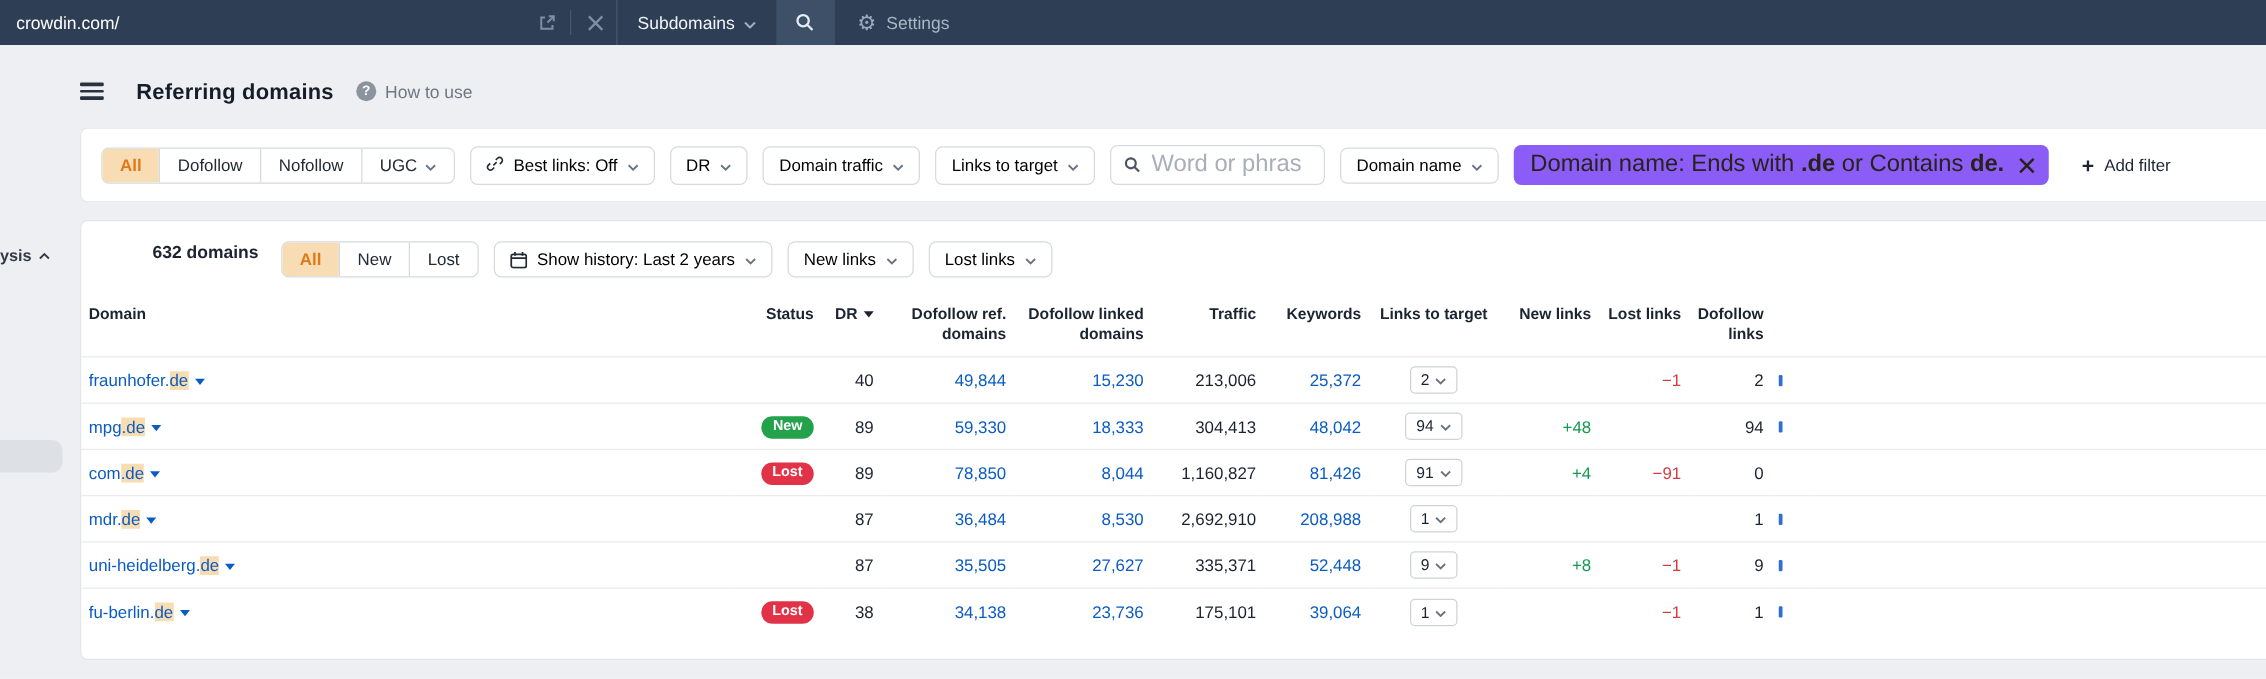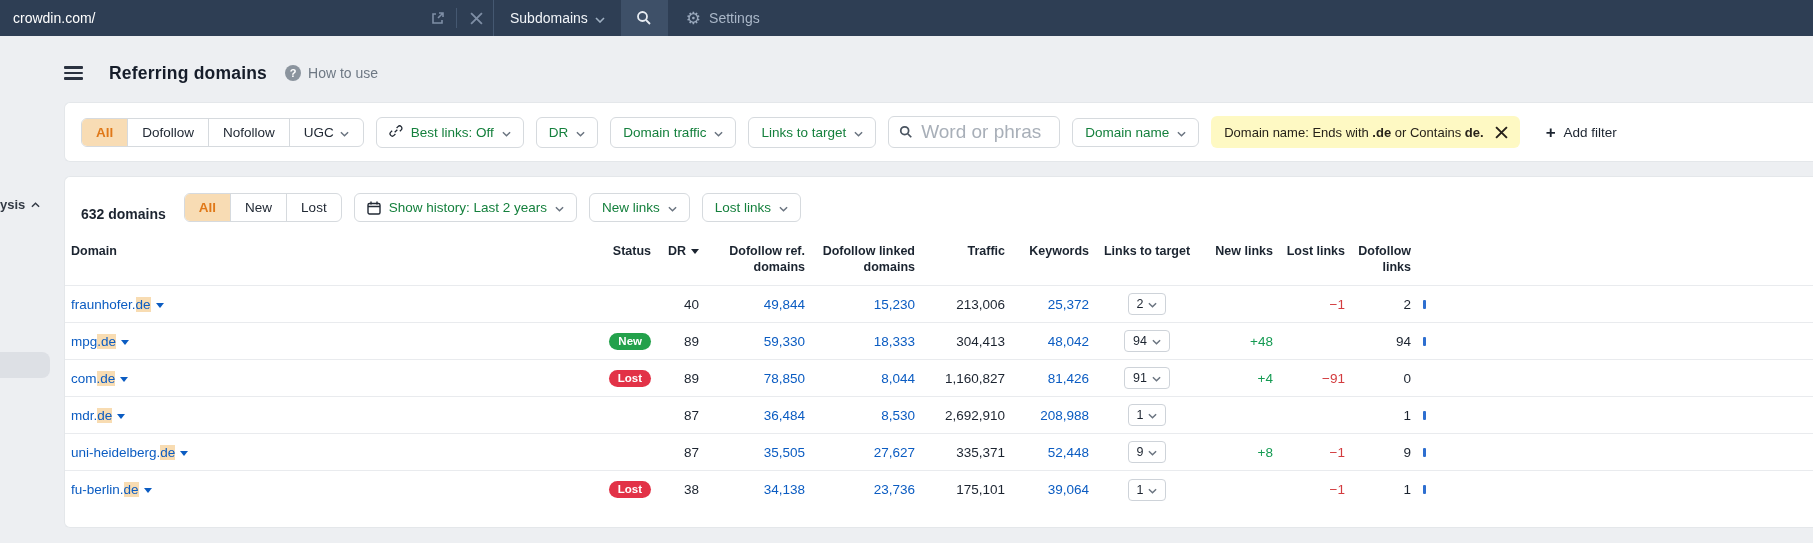--- a/index.html
+++ b/index.html
@@ -29,38 +29,38 @@
   .filter-card { margin-top:12px; padding:13px 16px; display:flex; align-items:center; gap:12px; border-right:none; border-radius:6px 0 0 6px; }
   .table-card { margin-top:14px; padding:16px 0 0 0; border-right:none; border-radius:6px 0 0 6px; height:352px; }
 
   
   .seg { display:inline-flex; border:1px solid #d6dade; border-radius:6px; overflow:hidden; background:#fff; flex:0 0 auto; }
   .seg-item { display:flex; align-items:center; gap:6px; padding:6px 14px; font-size:13.5px; color:#222a35; border-left:1px solid #d6dade; cursor:pointer; white-space:nowrap; }
   .seg-item:first-child { border-left:none; }
   .seg-item.sel { background:#f8dcb4; color:#e07818; font-weight:bold; }
 
   
-  .btn { display:inline-flex; align-items:center; gap:8px; padding:6px 12px; border:1px solid #d6dade; border-radius:6px; background:#fff; font-size:13.5px; color:#15803d; cursor:pointer; white-space:nowrap; flex:0 0 auto; }
+  .btn { display:inline-flex; align-items:center; gap:8px; padding:6px 12px; border:1px solid #d6dade; border-radius:6px; background:#fff; font-size:13.5px; color:#000000; cursor:pointer; white-space:nowrap; flex:0 0 auto; }
   .chev { display:inline-block; }
 
   
   .search-box { display:inline-flex; align-items:center; gap:8px; border:1px solid #d6dade; border-radius:6px; background:#fff; padding:0 10px; height:32px; width:172px; flex:0 0 auto; }
   .search-box input { border:none; outline:none; font-size:19px; width:120px; font-family:"Liberation Sans",sans-serif; color:#222a35; }
   .search-box input::placeholder { color:#a8afb8; }
 
   
-  .chip { display:inline-flex; align-items:center; background:#fef9c3; border-radius:6px; padding:0 0 0 13px; height:32px; font-size:13px; color:#27221a; flex:0 0 auto; }
+  .chip { display:inline-flex; align-items:center; background:#8b5cf6; border-radius:6px; padding:0 0 0 13px; height:32px; font-size:19px; color:#27221a; flex:0 0 auto; }
   .chip b { font-weight:bold; }
   .chip-x { display:flex; align-items:center; justify-content:center; width:36px; height:32px; cursor:pointer; }
 
   .add-filter { display:inline-flex; align-items:center; gap:8px; font-size:13.5px; color:#1c2430; cursor:pointer; margin-left:14px; white-space:nowrap; }
   .plus { font-size:17px; font-weight:bold; line-height:1; }
 
   
-  .toolbar { display:flex; align-items:flex-end; gap:12px; padding:0 16px; }
+  .toolbar { display:flex; align-items:flex-start; gap:12px; padding:0 16px;margin-left:41px; }
   .count { font-size:14px; font-weight:bold; margin-right:6px; white-space:nowrap; }
 
   
   table { border-collapse:collapse; table-layout:fixed; width:1760px; margin-top:14px; }
   th { font-size:12.5px; font-weight:bold; color:#1b2430; padding:8px 6px 10px 6px; vertical-align:top; white-space:pre-line; line-height:1.25; }
   td { font-size:13.5px; padding:0 6px; height:37px; }
   tbody tr { border-top:1px solid #e9ebee; }
   .al { text-align:left; } .ar { text-align:right; } .ac { text-align:center; }
   td.ar, th.ar { text-align:right; }
   .blue { color:#0b5cc2; cursor:pointer; }

